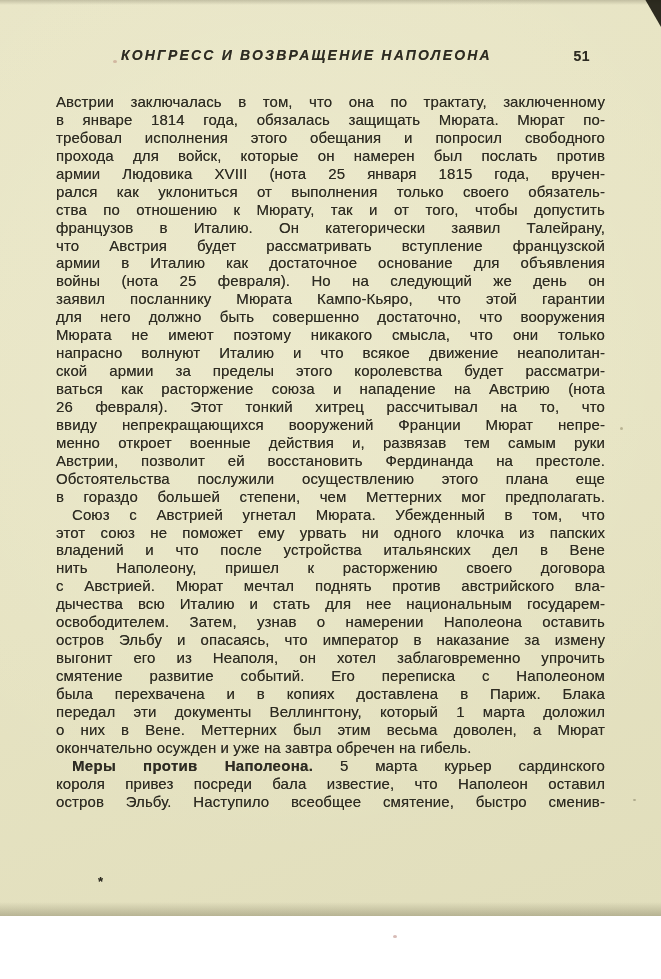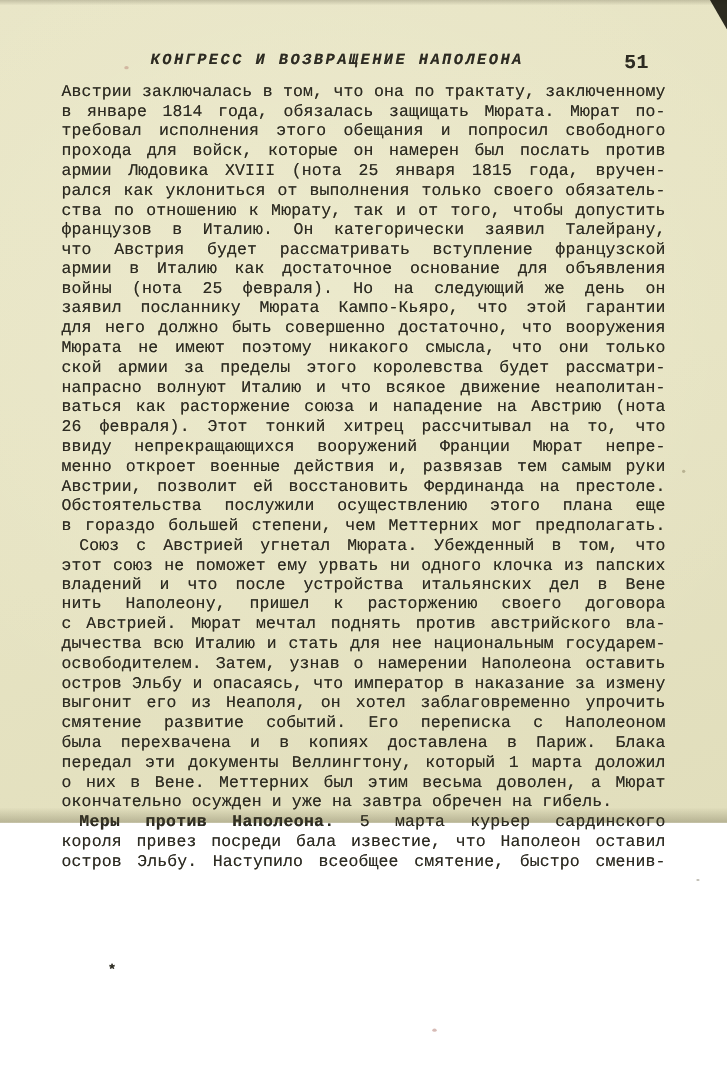--- a/index.html
+++ b/index.html
@@ -5,25 +5,25 @@
   html, body {
     margin: 0;
     padding: 0;
     width: 661px;
     height: 979px;
     overflow: hidden;
   }
   .page {
     position: relative;
     width: 661px;
-    height: 748px;
+    height: 916px;
     background:
       radial-gradient(ellipse 120% 90% at 45% 40%, rgba(255,255,240,0.20), rgba(0,0,0,0) 60%),
       linear-gradient(160deg, var(--paper, #e9e6c7) 0%, var(--paper2, #e6e3c2) 55%, var(--paper3, #e2dfbd) 100%);
-    font-family: Liberation Mono, monospace;
+    font-family: Liberation Sans, sans-serif;
     color: var(--ink, #2d2b22);
   }
   
   .edge-top {
     position: absolute; top: 0; left: 0; right: 0; height: 5px;
     background: linear-gradient(to bottom, rgba(60,55,35,0.22), rgba(60,55,35,0));
     pointer-events: none;
   }
   .edge-bottom {
     position: absolute; bottom: 0; left: 0; right: 0; height: 14px;
@@ -56,30 +56,30 @@
     font-style: italic;
     font-weight: 700;
     font-size: 14px;
     letter-spacing: 2.2px;
     white-space: nowrap;
     text-shadow: 0 0 0.5px rgba(45,43,34,0.55);
   }
   .running-head .folio {
     position: absolute;
     top: 1px; right: 15px;
-    font-size: 18px;
+    font-size: 14px;
     font-weight: 700;
     letter-spacing: 0.5px;
     text-shadow: 0 0 0.4px rgba(45,43,34,0.5);
   }
 
   
   .text-block {
     position: absolute;
-    top: 75px; left: 56px; width: 549px;
+    top: 93px; left: 56px; width: 549px;
   }
   .line {
     font-size: 15px;
     line-height: 17.93px;
     text-align: justify;
     text-align-last: justify;
     white-space: normal;
     text-shadow: 0 0 0.55px rgba(45,43,34,0.65);
     letter-spacing: 0.1px;
   }
@@ -116,22 +116,22 @@
       <div class="line">армии Людовика XVIII (нота 25 января 1815 года, вручен-</div>
       <div class="line">рался как уклониться от выполнения только своего обязатель-</div>
       <div class="line">ства по отношению к Мюрату, так и от того, чтобы допустить</div>
       <div class="line">французов в Италию. Он категорически заявил Талейрану,</div>
       <div class="line">что Австрия будет рассматривать вступление французской</div>
       <div class="line">армии в Италию как достаточное основание для объявления</div>
       <div class="line">войны (нота 25 февраля). Но на следующий же день он</div>
       <div class="line">заявил посланнику Мюрата Кампо-Кьяро, что этой гарантии</div>
       <div class="line">для него должно быть совершенно достаточно, что вооружения</div>
       <div class="line">Мюрата не имеют поэтому никакого смысла, что они только</div>
+      <div class="line">напрасно волнуют Италию и что всякое движение неаполитан-</div>
       <div class="line">ской армии за пределы этого королевства будет рассматри-</div>
-      <div class="line">напрасно волнуют Италию и что всякое движение неаполитан-</div>
       <div class="line">ваться как расторжение союза и нападение на Австрию (нота</div>
       <div class="line">26 февраля). Этот тонкий хитрец рассчитывал на то, что</div>
       <div class="line">ввиду непрекращающихся вооружений Франции Мюрат непре-</div>
       <div class="line">менно откроет военные действия и, развязав тем самым руки</div>
       <div class="line">Австрии, позволит ей восстановить Фердинанда на престоле.</div>
       <div class="line">Обстоятельства послужили осуществлению этого плана еще</div>
       <div class="line">в гораздо большей степени, чем Меттерних мог предполагать.</div>
       <div class="line indent">Союз с Австрией угнетал Мюрата. Убежденный в том, что</div>
       <div class="line">этот союз не поможет ему урвать ни одного клочка из папских</div>
       <div class="line">владений и что после устройства итальянских дел в Вене</div>

